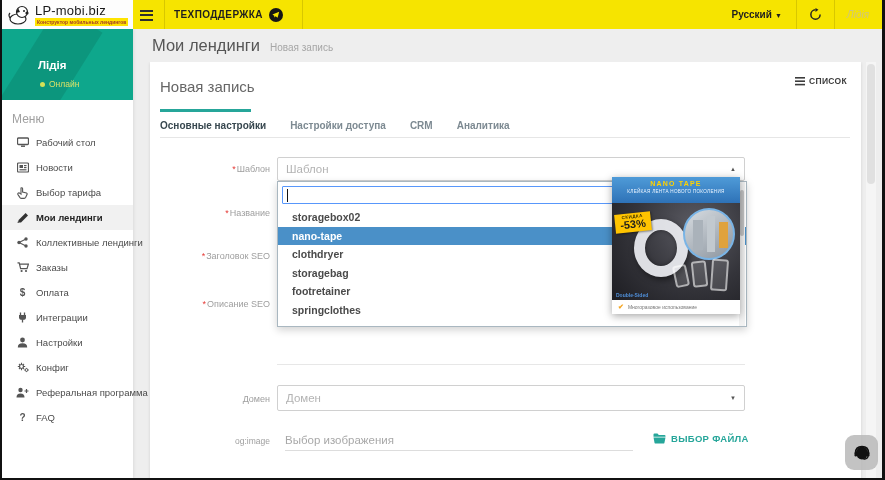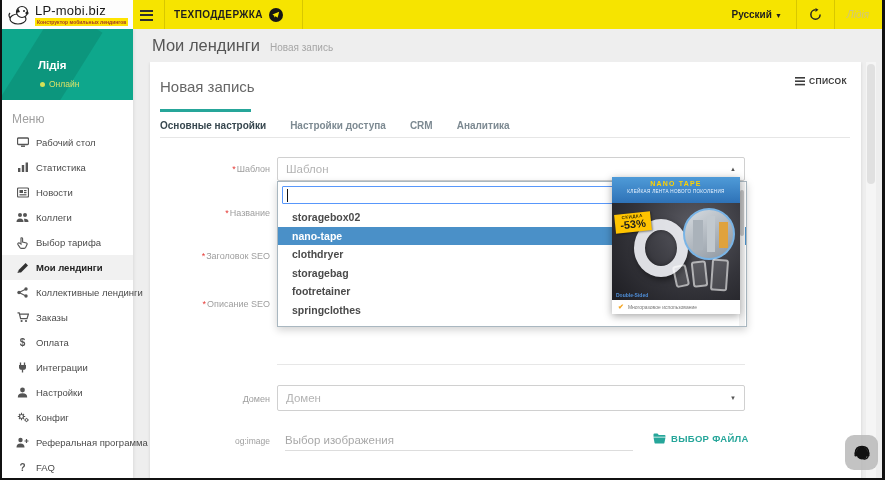--- a/index.html
+++ b/index.html
@@ -176,49 +176,28 @@
         <svg width="12" height="11" viewBox="0 0 12 11">
           <rect x="0.5" y="1" width="11" height="6.5" rx="1" fill="none" stroke="#555" stroke-width="1.3"></rect>
           <rect x="4" y="8.5" width="4" height="1.4" fill="#555"></rect>
         </svg>
       </span>
     <span class="mi-label">Рабочий стол</span>
   </div>
   <div class="menu-item">
     <span class="mi-icon">
         <svg width="12" height="11" viewBox="0 0 12 11">
-          <rect x="1" y="6" width="2.4" height="4" fill="#555"></rect>
-          <rect x="4.8" y="3" width="2.4" height="7" fill="#555"></rect>
-          <rect x="8.6" y="0.5" width="2.4" height="9.5" fill="#555"></rect>
-        </svg>
-      </span>
-    <span class="mi-label">Статистика</span>
-  </div>
-  <div class="menu-item">
-    <span class="mi-icon">
-        <svg width="12" height="11" viewBox="0 0 12 11">
           <rect x="0.5" y="1" width="11" height="9" rx="1" fill="none" stroke="#555" stroke-width="1.2"></rect>
           <rect x="2.5" y="3" width="3.5" height="3" fill="#555"></rect>
           <rect x="7" y="3" width="2.5" height="1.2" fill="#555"></rect>
           <rect x="7" y="5" width="2.5" height="1.2" fill="#555"></rect>
           <rect x="2.5" y="7.2" width="7" height="1.2" fill="#555"></rect>
         </svg>
       </span>
     <span class="mi-label">Новости</span>
-  </div>
-  <div class="menu-item">
-    <span class="mi-icon">
-        <svg width="13" height="11" viewBox="0 0 13 11">
-          <circle cx="4" cy="3" r="2" fill="#555"></circle>
-          <circle cx="9" cy="3" r="2" fill="#555"></circle>
-          <path d="M0.5 10 Q0.5 6.5 4 6.5 Q7.5 6.5 7.5 10 Z" fill="#555"></path>
-          <path d="M8 6.8 Q12.5 6.5 12.5 10 L8.5 10" fill="#555"></path>
-        </svg>
-      </span>
-    <span class="mi-label">Коллеги</span>
   </div>
   <div class="menu-item">
     <span class="mi-icon">
         <svg width="11" height="12" viewBox="0 0 11 12">
           <path d="M4 1 Q5.2 0.2 5.6 1.6 L5.6 5 L9.5 6 Q10.5 6.4 10 7.6 L8.6 10.6 Q8.2 11.4 7.2 11.4 L4.4 11.4 Q3.6 11.4 3 10.6 L1 7.6 Q0.4 6.6 1.4 6 Q2.2 5.6 3 6.4 L4 7.2 L4 1.6 Z" fill="none" stroke="#555" stroke-width="1.1"></path>
         </svg>
       </span>
     <span class="mi-label">Выбор тарифа</span>
   </div>
   <div class="menu-item active">

